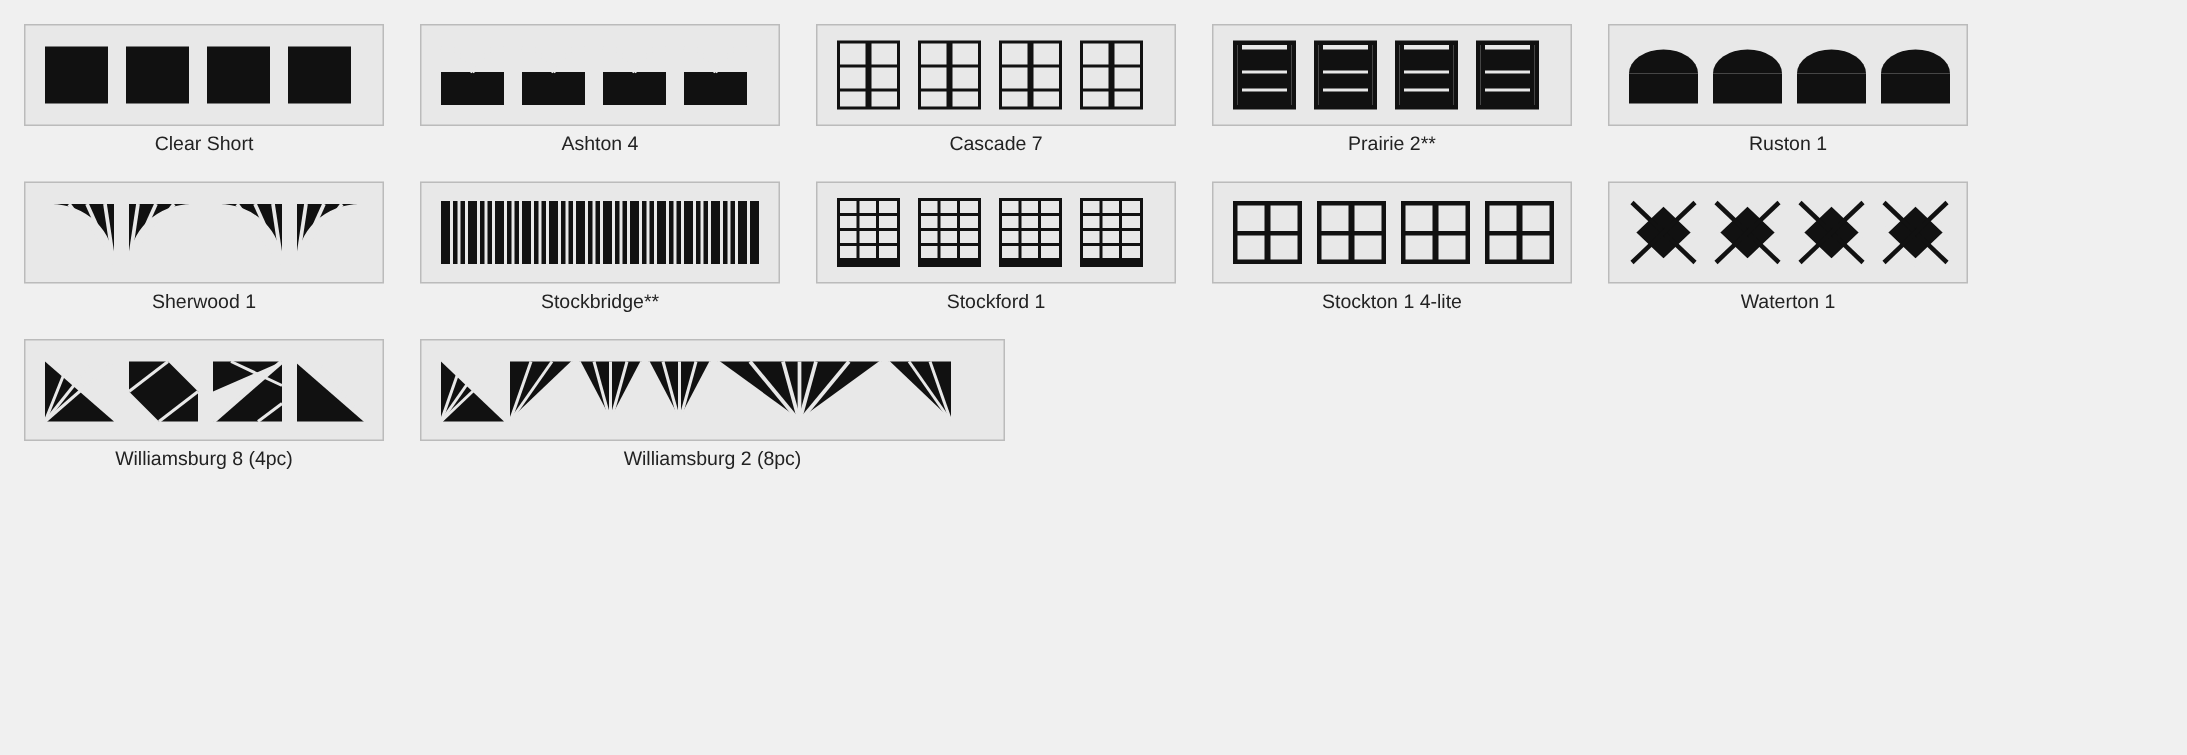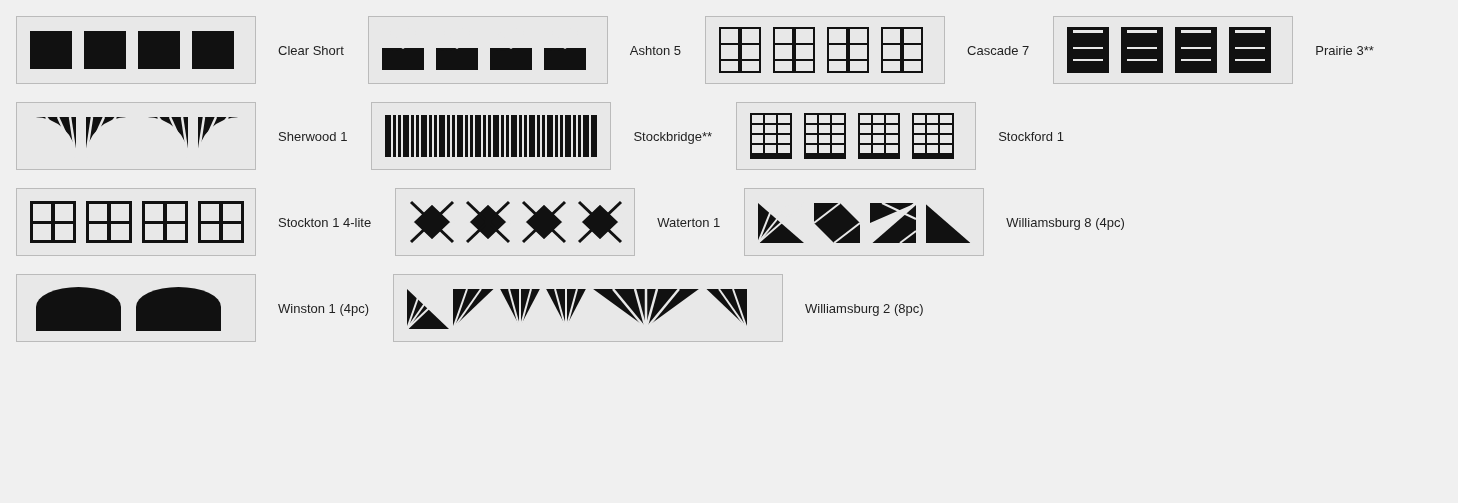--- a/index.html
+++ b/index.html
@@ -12,22 +12,23 @@
       min-height: 503px;
     }
     .grid {
       display: flex;
       flex-wrap: wrap;
       gap: 18px 24px;
       align-items: flex-start;
     }
     .panel {
       display: flex;
+      flex-direction: column;
       align-items: center;
-      gap: 22px;
+      gap: 4px;
     }
     .panel-img {
       border: 1.5px solid #bbb;
       background: #e8e8e8;
       display: flex;
       align-items: center;
       justify-content: center;
       padding: 4px 6px;
       height: 68px;
     }
@@ -104,21 +105,21 @@
           <line x1="21" y1="20" x2="0" y2="4" stroke="#e8e8e8" stroke-width="2"></line>
           <line x1="21" y1="20" x2="6" y2="1" stroke="#e8e8e8" stroke-width="2"></line>
           <line x1="21" y1="20" x2="14" y2="0" stroke="#e8e8e8" stroke-width="2"></line>
           <line x1="21" y1="20" x2="21" y2="0" stroke="#e8e8e8" stroke-width="2"></line>
           <line x1="21" y1="20" x2="28" y2="0" stroke="#e8e8e8" stroke-width="2"></line>
           <line x1="21" y1="20" x2="36" y2="1" stroke="#e8e8e8" stroke-width="2"></line>
           <line x1="21" y1="20" x2="42" y2="4" stroke="#e8e8e8" stroke-width="2"></line>
         </g>
       </svg>
     </div>
-    <div class="panel-label">Ashton 5</div>
+    <div class="panel-label">Ashton 4</div>
   </div>
 
   <div class="panel">
     <div class="panel-img wide">
       <svg width="220" height="55" viewBox="0 0 220 55">
 
         <g transform="translate(4,4)">
           <rect x="0" y="0" width="42" height="46" fill="#111"></rect>
           <rect x="2" y="2" width="17" height="14" fill="#e8e8e8"></rect>
           <rect x="23" y="2" width="17" height="14" fill="#e8e8e8"></rect>
@@ -196,23 +197,47 @@
           <rect x="0" y="0" width="42" height="46" fill="#111"></rect>
           <rect x="3" y="3" width="36" height="40" fill="#e8e8e8"></rect>
           <rect x="6" y="6" width="30" height="14" fill="#111"></rect>
           <rect x="6" y="22" width="30" height="10" fill="#111"></rect>
           <rect x="6" y="34" width="30" height="9" fill="#111"></rect>
           <rect x="3" y="3" width="3" height="40" fill="#111"></rect>
           <rect x="36" y="3" width="3" height="40" fill="#111"></rect>
         </g>
       </svg>
     </div>
-    <div class="panel-label">Prairie 3**</div>
-  </div>
-
+    <div class="panel-label">Prairie 2**</div>
+  </div>
+
+  <div class="panel">
+    <div class="panel-img wide">
+      <svg width="220" height="55" viewBox="0 0 220 55">
+
+        <g transform="translate(4,10)">
+          <rect x="0" y="16" width="46" height="20" fill="#111"></rect>
+          <path d="M0,16 A23,16 0 0,1 46,16 Z" fill="#111"></path>
+        </g>
+        <g transform="translate(60,10)">
+          <rect x="0" y="16" width="46" height="20" fill="#111"></rect>
+          <path d="M0,16 A23,16 0 0,1 46,16 Z" fill="#111"></path>
+        </g>
+        <g transform="translate(116,10)">
+          <rect x="0" y="16" width="46" height="20" fill="#111"></rect>
+          <path d="M0,16 A23,16 0 0,1 46,16 Z" fill="#111"></path>
+        </g>
+        <g transform="translate(172,10)">
+          <rect x="0" y="16" width="46" height="20" fill="#111"></rect>
+          <path d="M0,16 A23,16 0 0,1 46,16 Z" fill="#111"></path>
+        </g>
+      </svg>
+    </div>
+    <div class="panel-label">Ruston 1</div>
+  </div>
 
   <div class="panel">
     <div class="panel-img wide">
       <svg width="220" height="55" viewBox="0 0 220 55">
 
         <g transform="translate(4,6)">
           <rect x="0" y="0" width="46" height="46" fill="#e8e8e8"></rect>
 
           <path d="M46,42 A42,40 0 0,0 4,2 L46,2 Z" fill="#111"></path>
 
@@ -471,36 +496,20 @@
           <polygon points="46,42 0,42 0,2" fill="#111"></polygon>
           <line x1="46" y1="42" x2="0" y2="2" stroke="#e8e8e8" stroke-width="2"></line>
           <line x1="46" y1="42" x2="14" y2="2" stroke="#e8e8e8" stroke-width="2"></line>
           <line x1="46" y1="42" x2="30" y2="2" stroke="#e8e8e8" stroke-width="2"></line>
         </g>
       </svg>
     </div>
     <div class="panel-label">Williamsburg 8 (4pc)</div>
   </div>
 
-  <div class="panel">
-    <div class="panel-img wide">
-      <svg width="220" height="55" viewBox="0 0 220 55">
-
-        <g transform="translate(10,8)">
-          <rect x="0" y="18" width="85" height="24" fill="#111"></rect>
-          <path d="M0,18 A42.5,20 0 0,1 85,18 Z" fill="#111"></path>
-        </g>
-        <g transform="translate(110,8)">
-          <rect x="0" y="18" width="85" height="24" fill="#111"></rect>
-          <path d="M0,18 A42.5,20 0 0,1 85,18 Z" fill="#111"></path>
-        </g>
-      </svg>
-    </div>
-    <div class="panel-label">Winston 1 (4pc)</div>
-  </div>
 
   <div class="panel">
     <div class="panel-img" style="width:390px;">
       <svg width="370" height="55" viewBox="0 0 370 55">
 
         <g transform="translate(4,6)">
           <polygon points="0,42 42,42 0,2" fill="#111"></polygon>
           <line x1="0" y1="42" x2="42" y2="2" stroke="#e8e8e8" stroke-width="2"></line>
           <line x1="0" y1="42" x2="28" y2="2" stroke="#e8e8e8" stroke-width="2"></line>
           <line x1="0" y1="42" x2="14" y2="2" stroke="#e8e8e8" stroke-width="2"></line>

